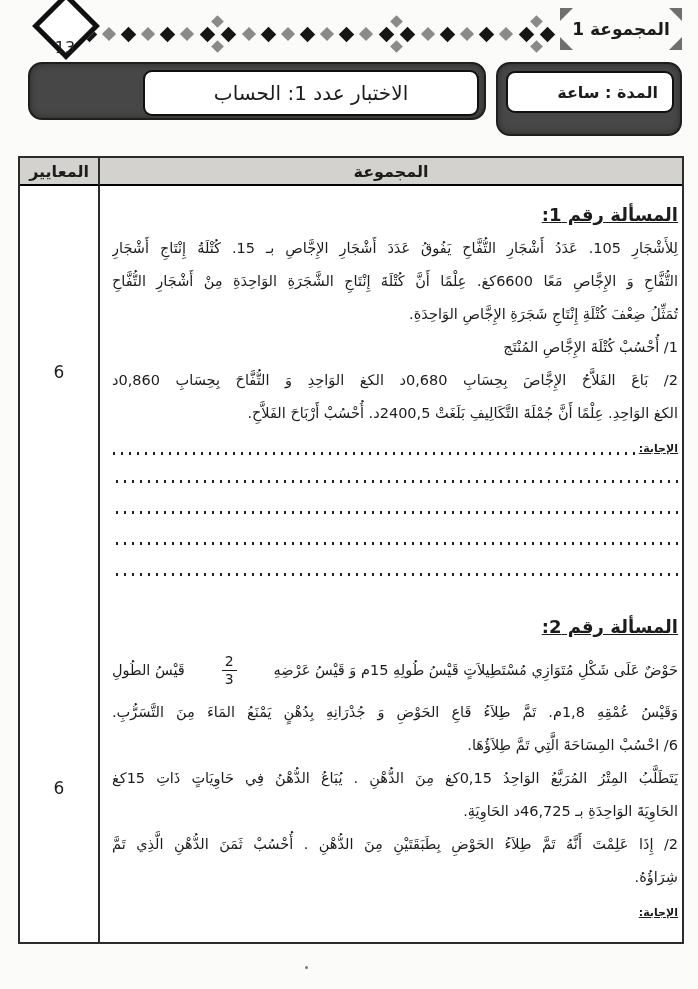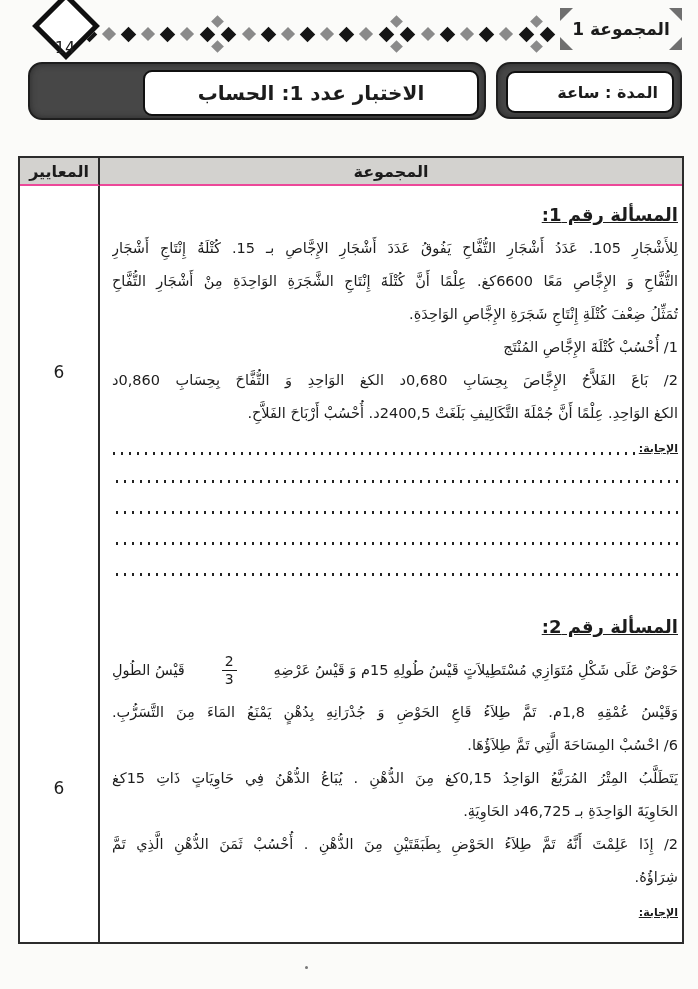--- a/index.html
+++ b/index.html
@@ -47,46 +47,46 @@
   .corner.tr{ right:0; top:0;   clip-path:polygon(0 0,100% 0,100% 100%); }
   .corner.bl{ left:0; bottom:0; clip-path:polygon(0 0,0 100%,100% 100%); }
   .corner.br{ right:0; bottom:0;clip-path:polygon(100% 0,100% 100%,0 100%); }
 
   
   .hdr-dark{
     position:absolute; background:#474747; border:2px solid #1e1e1e; border-radius:14px;
     box-shadow:inset 0 0 6px #2b2b2b;
   }
   .hdr-left{ left:28px; top:62px; width:458px; height:58px; }
-  .hdr-right{ left:496px; top:62px; width:186px; height:57px; }
+  .hdr-right{ left:496px; top:62px; width:186px; height:74px; }
   .white-box{
     position:absolute; background:#fff; border:2px solid #101010; border-radius:9px;
   }
   .score-box{ left:9px; top:7px; width:96px; height:43px; }
   .score-box svg{ position:absolute; inset:0; width:100%; height:100%; }
   .score-box .score-num{ position:absolute; right:17px; bottom:1px; font-size:15px; }
   .title-box{
     left:113px; top:6px; width:336px; height:46px;
     display:flex; align-items:center; justify-content:center;
-    font-weight:bold; font-size:20px; direction:rtl;
+    font-weight:normal; font-size:20px; direction:rtl;
   }
   .duration-box{
     left:8px; top:7px; width:168px; height:42px;
     display:flex; align-items:center; direction:rtl; padding-right:14px;
     font-weight:bold; font-size:16px;
   }
 
   
   .main-table{
     position:absolute; left:18px; top:156px; width:666px; height:788px;
     border:2px solid #2c2c2c; background:#fff;
     display:grid; grid-template-columns:80px 1fr; grid-template-rows:28px 1fr;
   }
   .th{
-    background:#d3d2cf; border-bottom:2px solid #ec4899;
+    background:#d3d2cf; border-bottom:2px solid #000000;
     display:flex; align-items:center; justify-content:center;
     font-weight:bold; font-size:16px; direction:rtl;
   }
   .th.crit{ border-right:2px solid #2c2c2c; }
   .criteria-cell{ position:relative; border-right:2px solid #2c2c2c; }
   .score-val{ position:absolute; left:0; width:100%; text-align:center; font-size:17px; }
   .score-1{ top:176px; }
   .score-2{ top:592px; }
 
   .exercises-cell{
@@ -164,21 +164,21 @@
       <span class="cluster">
         <span class="dia black c-w"></span>
         <span class="dia black c-e"></span>
         <span class="dia gray c-n"></span>
         <span class="dia gray c-s"></span>
       </span>
     </div>
 
   <div class="page-badge">
     <span class="shape"></span>
-    <span class="num">14</span>
+    <span class="num">13</span>
   </div>
 
   <div class="group-label">
     <span class="corner tl"></span>
     <span class="corner tr"></span>
     <span class="corner bl"></span>
     <span class="corner br"></span>
     <span>المجموعة 1</span>
   </div>
 

